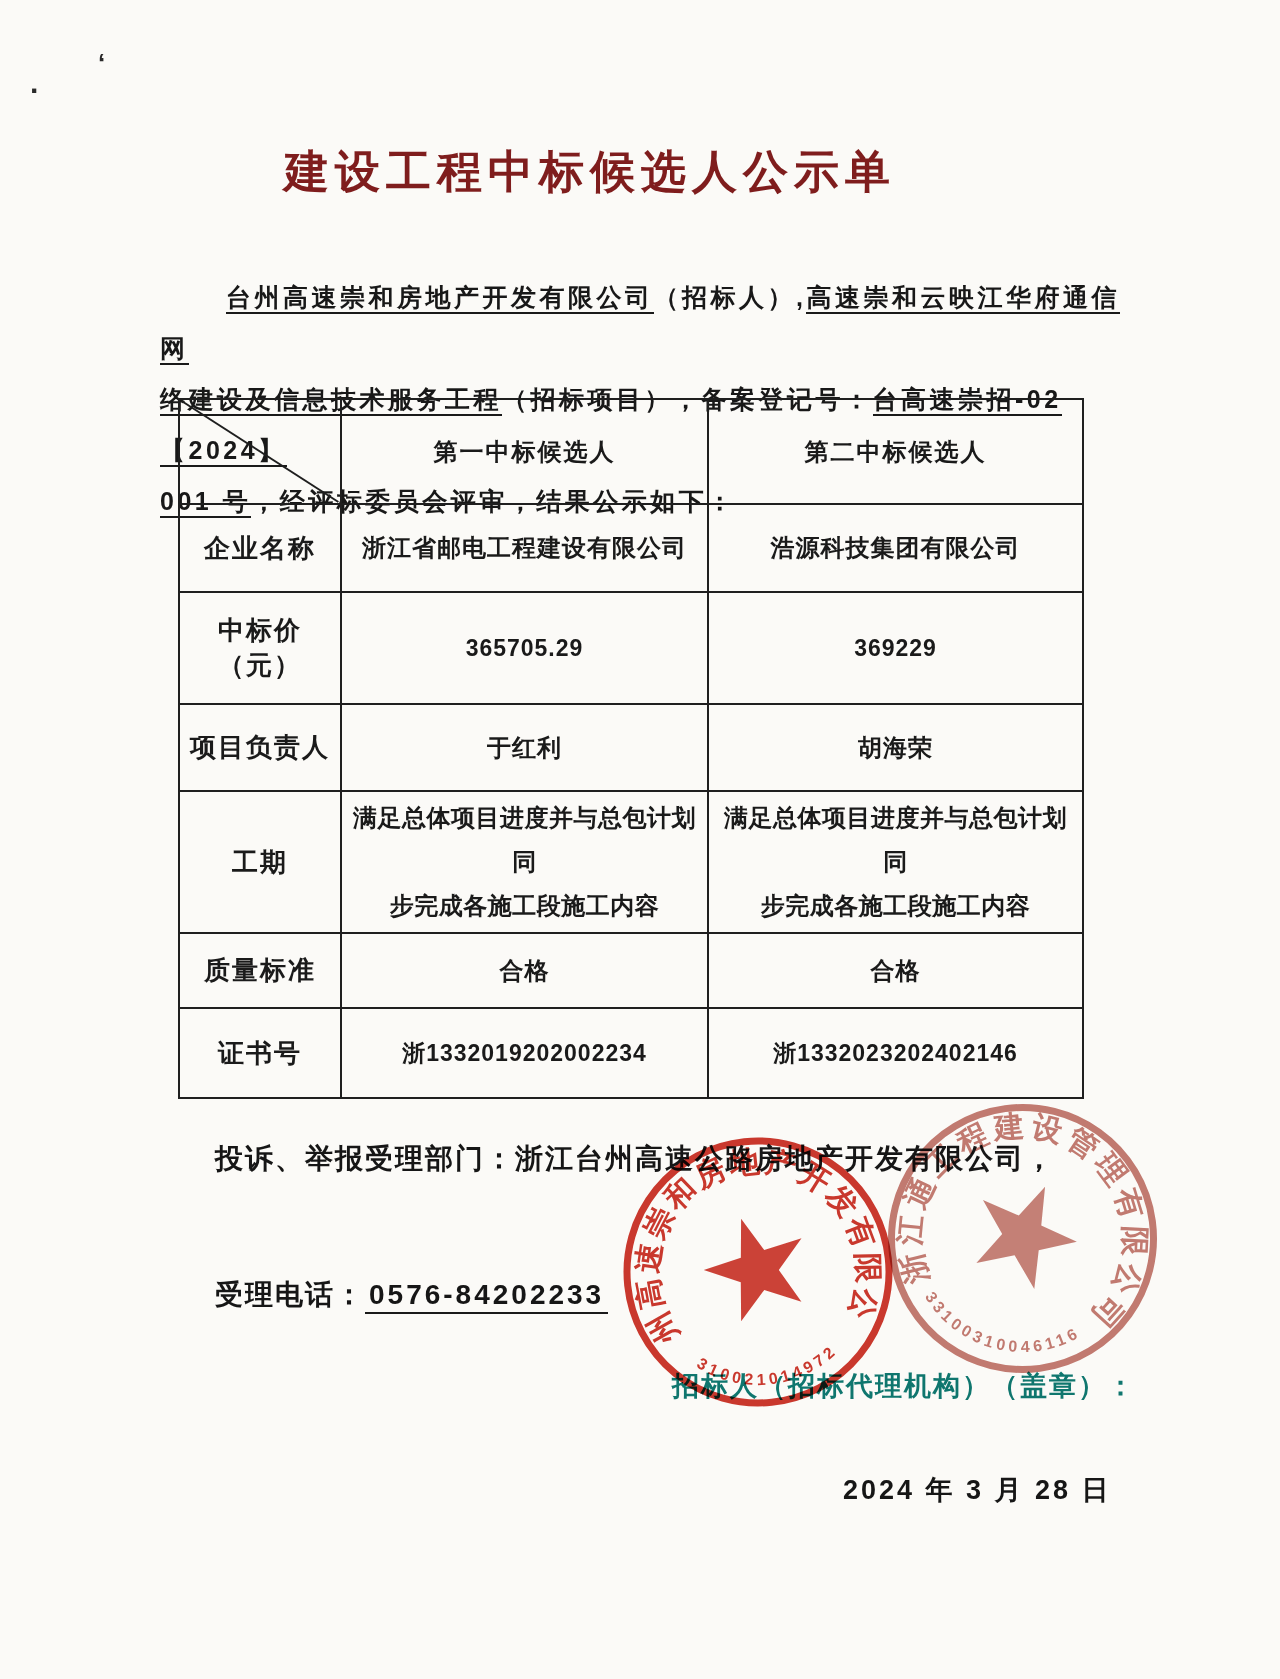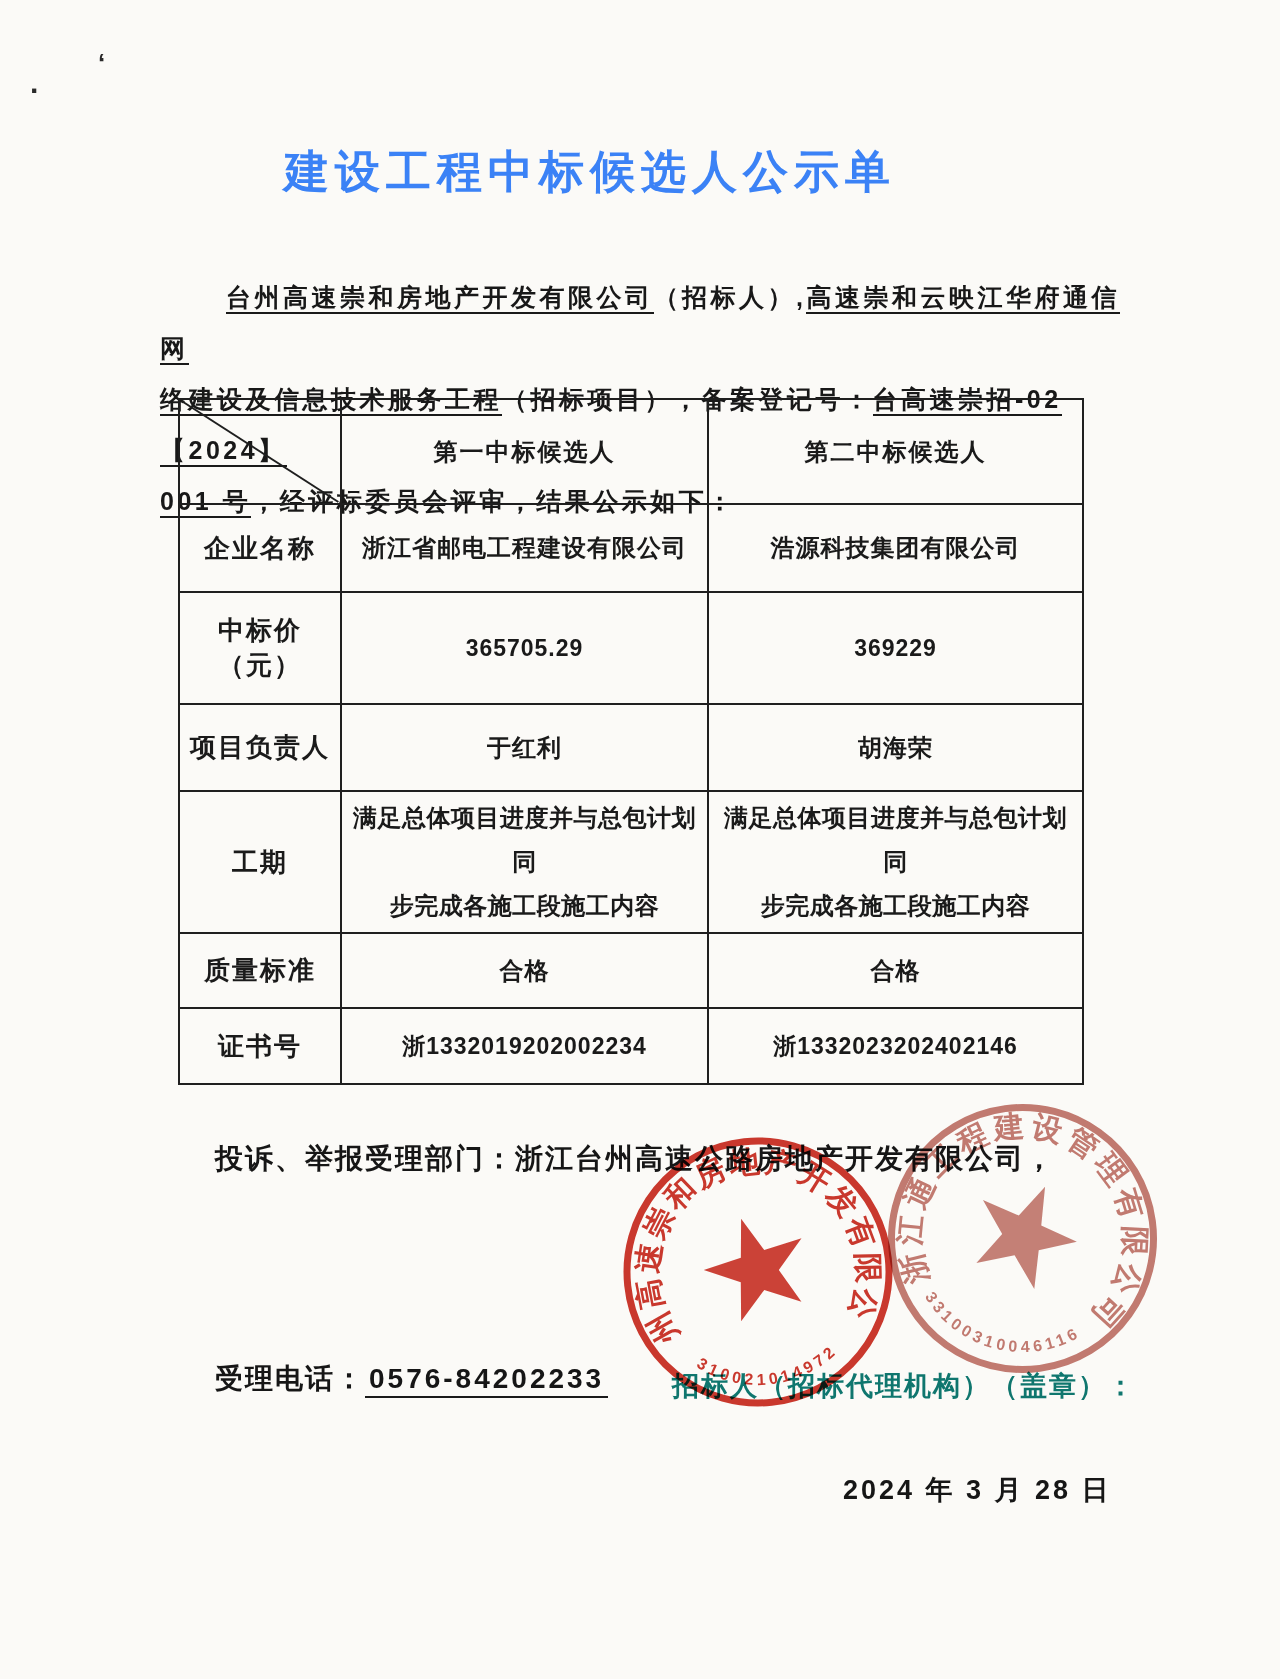--- a/index.html
+++ b/index.html
@@ -9,21 +9,21 @@
     background:#fbfaf7;
     overflow:hidden;
     font-family:"Liberation Sans","DejaVu Sans",sans-serif;
     color:#1d1d1f;
   }
   .artifact{position:absolute;color:#2a2a2a;font-weight:700;}
   .doc-title{
     position:absolute;left:0;top:142px;width:1180px;
     text-align:center;
     font-size:45px;font-weight:800;letter-spacing:6px;
-    color:#3b82f6;
+    color:#7f1d1d;
   }
   .intro{
     position:absolute;left:160px;top:272px;width:975px;
     font-size:25px;font-weight:700;line-height:51px;
     letter-spacing:3.5px;color:#181818;
   }
   .intro .ln1{text-indent:66px;}
   .u{border-bottom:2.5px solid #1a1a1a;padding-bottom:1px;}
   table.bid{
     position:absolute;left:178px;top:398px;
@@ -43,21 +43,21 @@
   .lbl{font-size:26px;letter-spacing:2px;}
   .val{font-size:24px;letter-spacing:1px;}
   .val-num{font-size:23px;letter-spacing:1px;}
   .val-long{font-size:24px;line-height:44px;letter-spacing:0.5px;padding:4px 6px;}
   .val-time{font-size:26px;letter-spacing:1px;}
   .complaint{
     position:absolute;left:215px;top:1140px;width:1000px;
     font-size:28px;font-weight:700;letter-spacing:2px;color:#161616;
   }
   .phone{
-    position:absolute;left:215px;top:1360px;
+    position:absolute;left:215px;top:1276px;
     font-size:28px;font-weight:700;letter-spacing:2px;color:#161616;
   }
   .phone .num{border-bottom:2.5px solid #1a1a1a;letter-spacing:3px;padding:0 4px 2px 4px;}
   .seal-line{
     position:absolute;left:672px;top:1348px;
     font-size:27px;font-weight:700;letter-spacing:2px;color:#0f766e;
     z-index:2;
     margin-top:20px;
   }
   .doc-date{
@@ -123,21 +123,21 @@
       <td class="val-long">满足总体项目进度并与总包计划同
 步完成各施工段施工内容</td>
       <td class="val-long">满足总体项目进度并与总包计划同
 步完成各施工段施工内容</td>
     </tr>
     <tr style="height:75px">
       <td class="lbl">质量标准</td>
       <td class="val">合格</td>
       <td class="val">合格</td>
     </tr>
-    <tr style="height:76px">
+    <tr style="height:90px">
       <td class="lbl">证书号</td>
       <td class="val-num">浙1332019202002234</td>
       <td class="val-num">浙1332023202402146</td>
     </tr>
   </tbody>
     </table>
 
   <div class="complaint">投诉、举报受理部门：浙江台州高速公路房地产开发有限公司，</div>
 
   <div class="phone">

